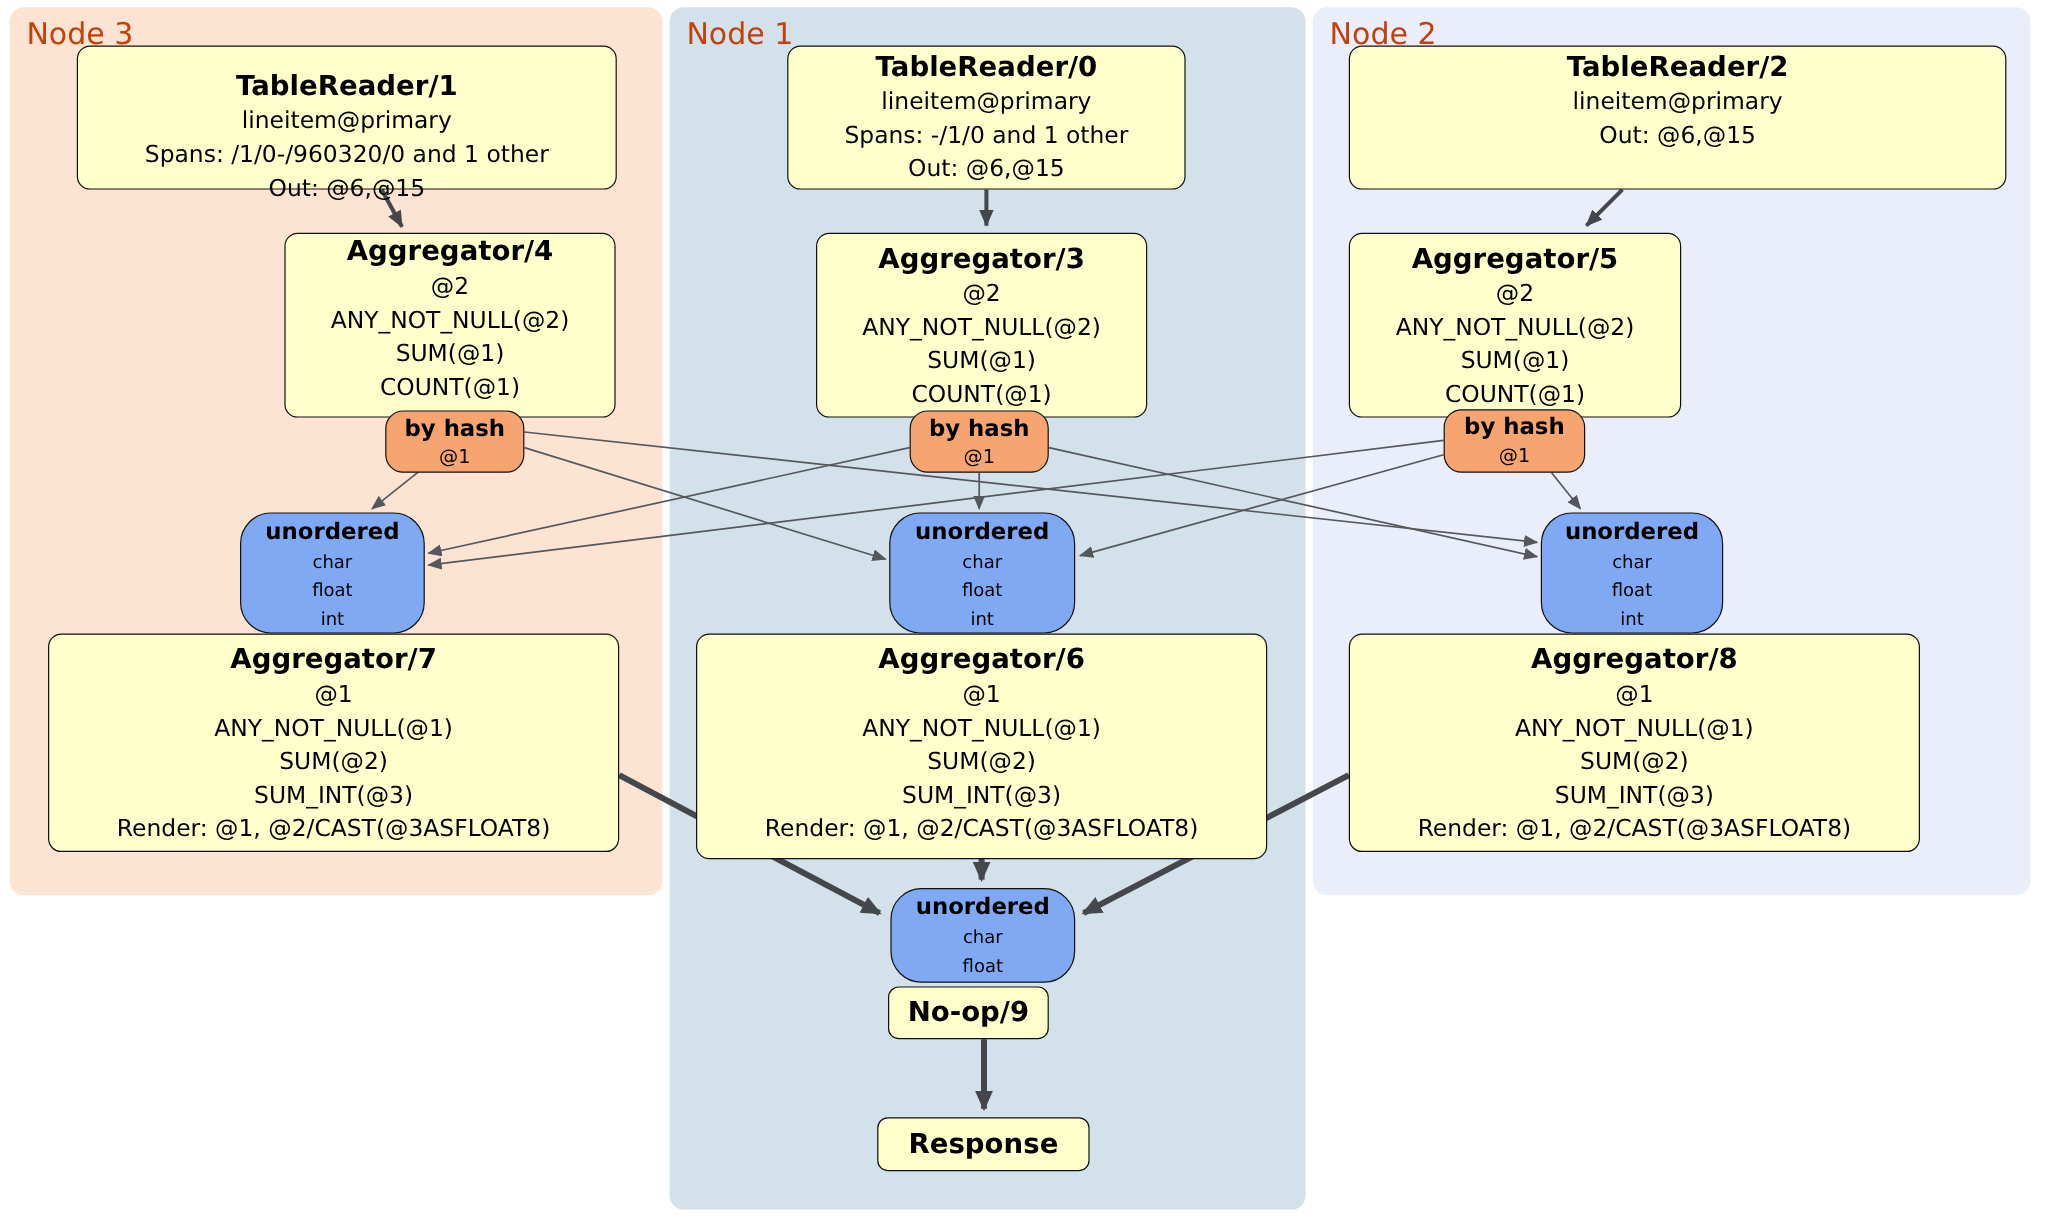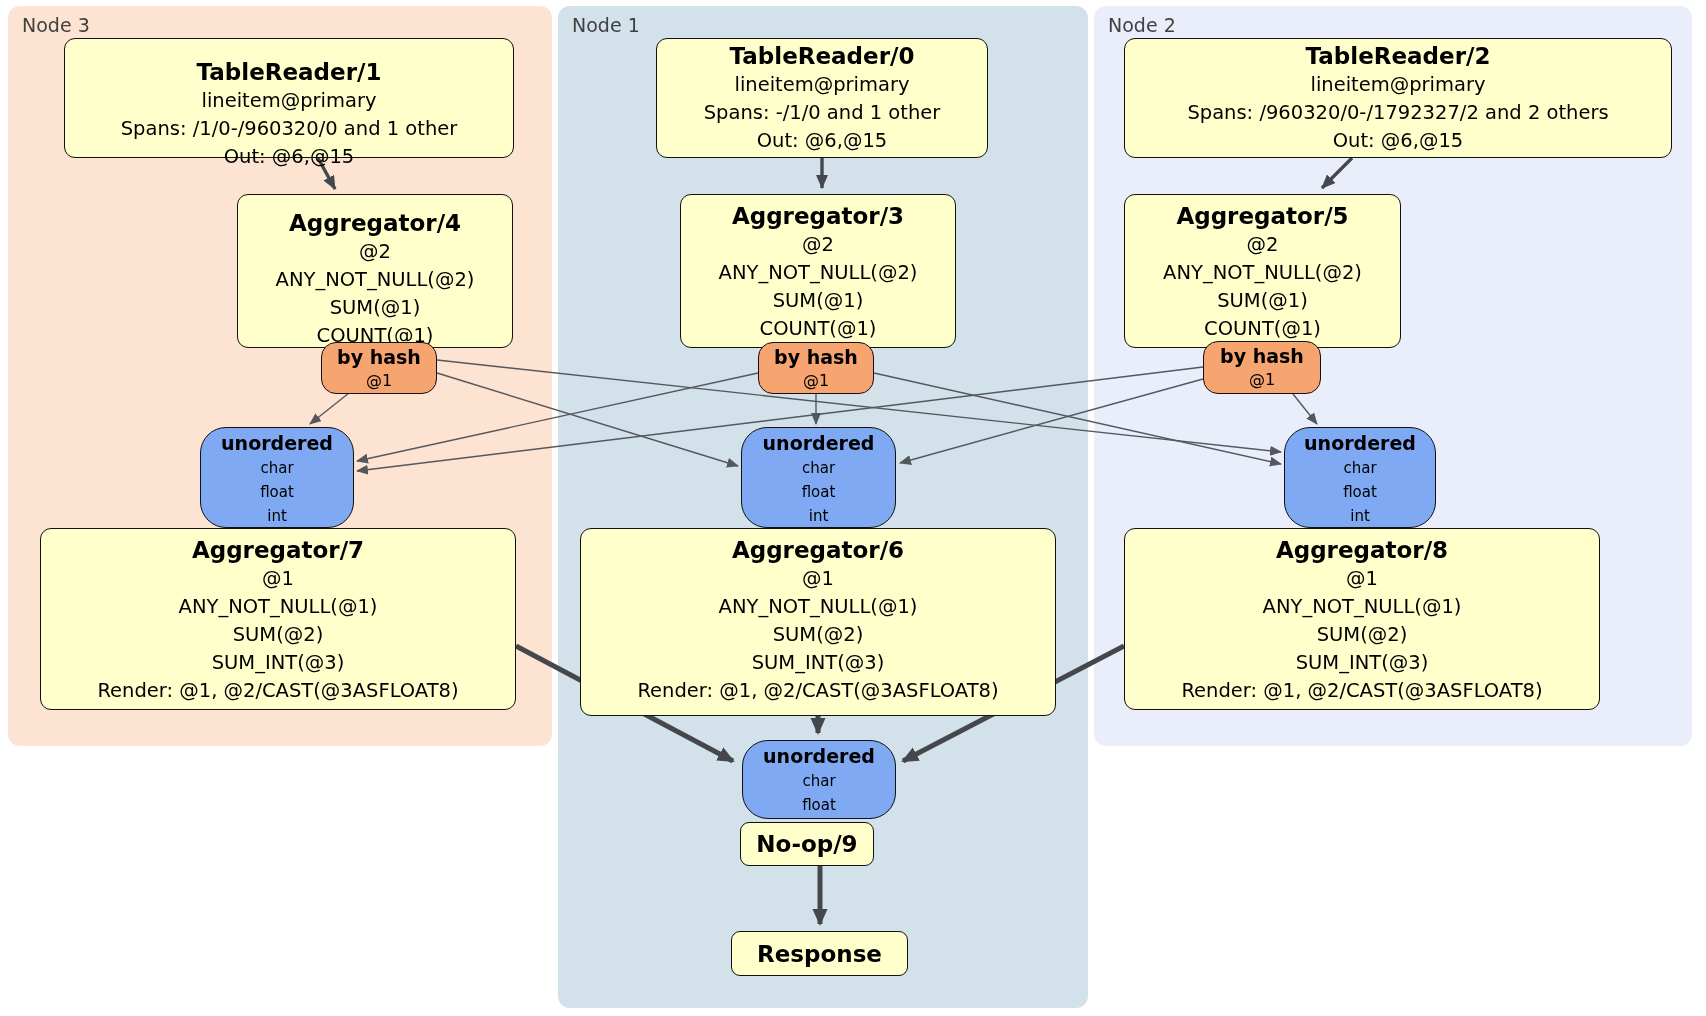--- a/index.html
+++ b/index.html
@@ -12,21 +12,21 @@
     --edge-thick:#44484C;
     --edge-thin:#54585C;
     --box-border:#111111;
   }
   html,body{margin:0;padding:0;background:#ffffff;}
   #canvas{
     position:relative;width:1706px;height:1016px;background:#ffffff;overflow:hidden;
     font-family:"DejaVu Sans","Liberation Sans",sans-serif;color:#000;
   }
   .region{position:absolute;border-radius:12px;}
-  .region .rlabel{position:absolute;top:8px;left:14px;font-size:19px;color:#404040;white-space:nowrap;}
+  .region .rlabel{position:absolute;top:8px;left:14px;font-size:25px;color:#c2410c;white-space:nowrap;}
   #edges{position:absolute;left:0;top:0;z-index:2;}
   .e-thin{stroke:var(--edge-thin);stroke-width:1.4;fill:none;}
   .e-tr{stroke:var(--edge-thick);stroke-width:3.4;fill:none;}
   .e-thick{stroke:var(--edge-thick);stroke-width:5;fill:none;}
   .box{position:absolute;z-index:3;box-sizing:border-box;border:1.7px solid var(--box-border);
        display:flex;flex-direction:column;align-items:center;text-align:center;}
   .proc{background:var(--proc-fill);border-radius:11px;}
   .router{background:var(--router-fill);border-radius:15px;z-index:4;}
   .sync{background:var(--sync-fill);border-radius:26px;z-index:4;}
   .t{font-weight:bold;font-size:23px;line-height:30px;white-space:nowrap;}
@@ -86,21 +86,21 @@
     <path class="e-thick" d="M820,866 L820,924" marker-end="url(#ahThick)"></path>
   </svg>
 
   <div class="box proc" style="left:64px;top:38px;width:450px;height:120px;padding-top:18px;">
     <div class="t">TableReader/1</div>
     <div class="l">lineitem@primary</div>
     <div class="l">Spans: /1/0-/960320/0 and 1 other</div>
     <div class="l">Out: @6,@15</div>
   </div>
 
-  <div class="box proc" style="left:237px;top:194px;width:276px;height:154px;padding-top:13px;">
+  <div class="box proc" style="left:237px;top:194px;width:276px;height:154px;padding-top:0;">
     <div class="t">Aggregator/4</div>
     <div class="l">@2</div>
     <div class="l">ANY_NOT_NULL(@2)</div>
     <div class="l">SUM(@1)</div>
     <div class="l">COUNT(@1)</div>
   </div>
 
   <div class="box router" style="left:321px;top:342px;width:116px;height:52px;padding-top:2px;">
     <div class="rt">by hash</div>
     <div class="rl">@1</div>
@@ -154,21 +154,20 @@
     <div class="l">@1</div>
     <div class="l">ANY_NOT_NULL(@1)</div>
     <div class="l">SUM(@2)</div>
     <div class="l">SUM_INT(@3)</div>
     <div class="l">Render: @1, @2/CAST(@3ASFLOAT8)</div>
   </div>
 
   <div class="box proc" style="left:1124px;top:38px;width:548px;height:120px;padding-top:2px;">
     <div class="t">TableReader/2</div>
     <div class="l">lineitem@primary</div>
-    <div class="l">Spans: /960320/0-/1792327/2 and 2 others</div>
     <div class="l">Out: @6,@15</div>
   </div>
 
   <div class="box proc" style="left:1124px;top:194px;width:277px;height:154px;padding-top:6px;">
     <div class="t">Aggregator/5</div>
     <div class="l">@2</div>
     <div class="l">ANY_NOT_NULL(@2)</div>
     <div class="l">SUM(@1)</div>
     <div class="l">COUNT(@1)</div>
   </div>

